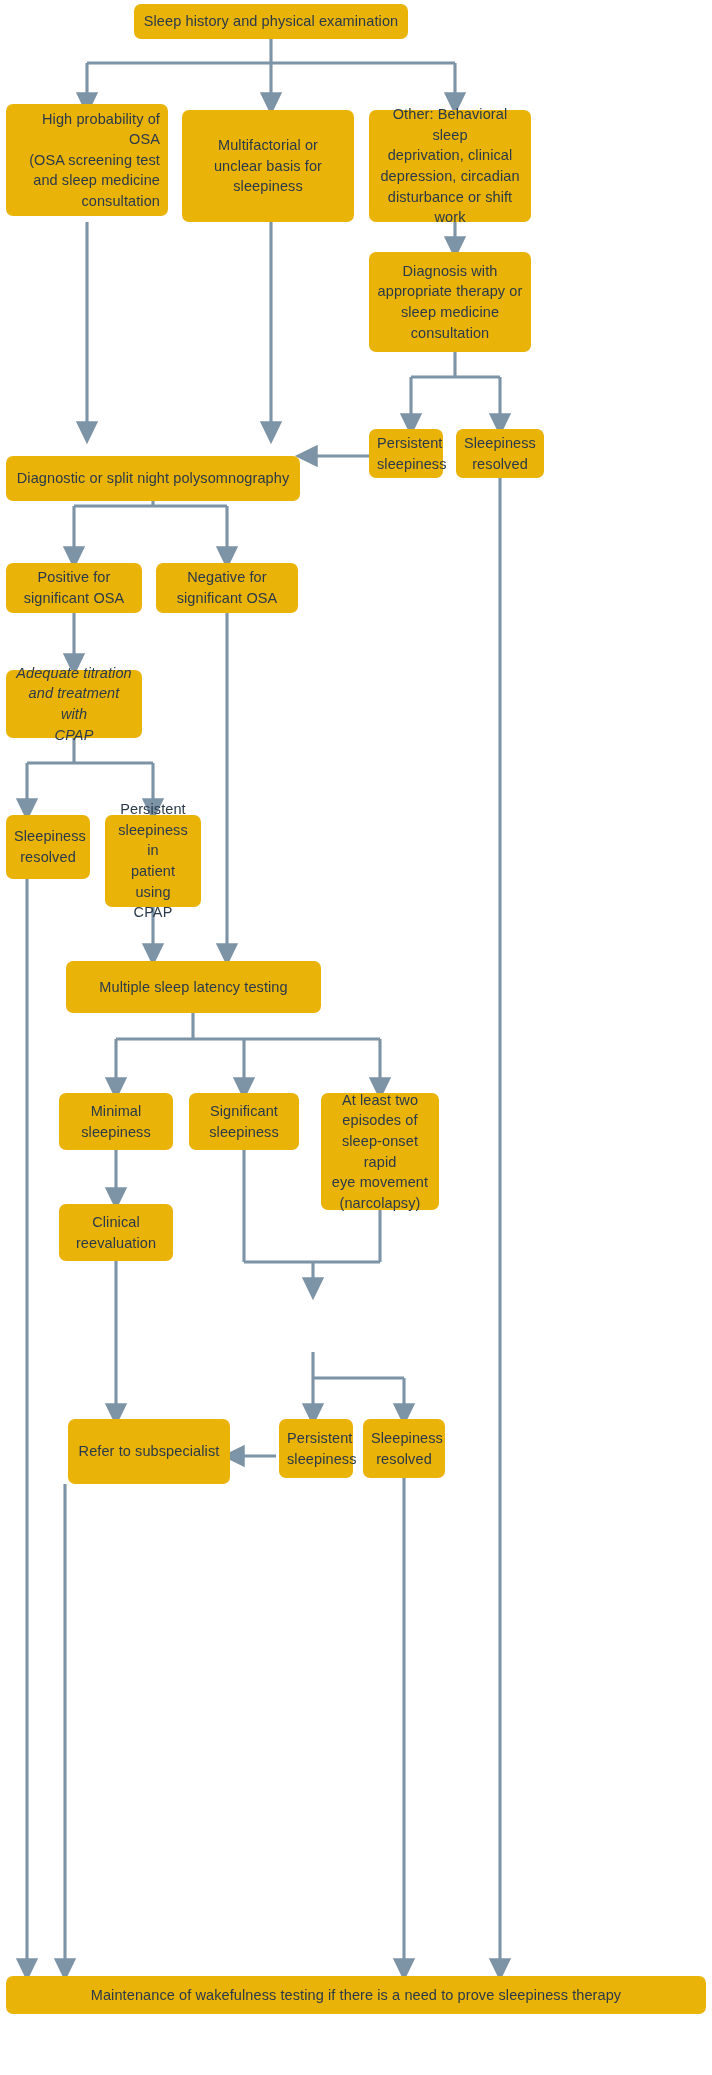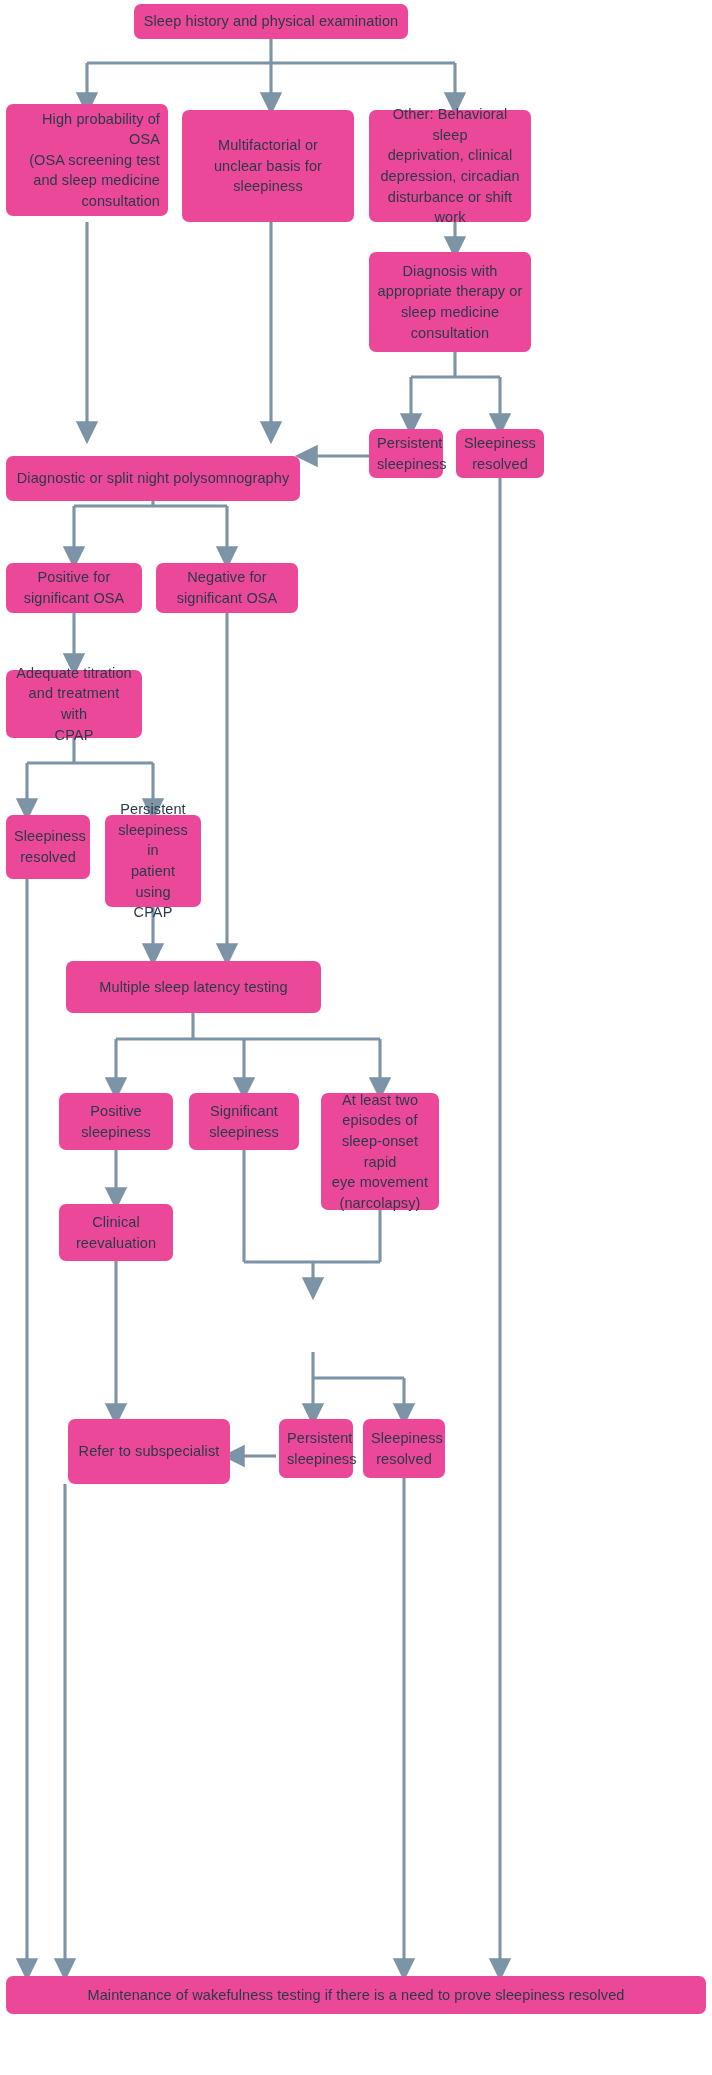--- a/index.html
+++ b/index.html
@@ -19,21 +19,21 @@
     position: absolute;
     left: 0;
     top: 0;
     width: 712px;
     height: 2075px;
     pointer-events: none;
   }
   .node {
     position: absolute;
     box-sizing: border-box;
-    background: #ec4899;
+    background: #eab308;
     border-radius: 7px;
     display: flex;
     align-items: center;
     justify-content: center;
     text-align: center;
     color: #2b3a4a;
     font-size: 14.5px;
     line-height: 1.42;
     padding: 6px 8px;
     letter-spacing: 0.1px;
@@ -174,21 +174,21 @@
   <div class="node" style="left:6px; top:563px; width:136px; height:50px;">
     <span class="node-label">Positive for
 significant OSA</span>
   </div>
 
   <div class="node" style="left:156px; top:563px; width:142px; height:50px;">
     <span class="node-label">Negative for
 significant OSA</span>
   </div>
 
-  <div class="node" style="left:6px; top:670px; width:136px; height:68px;">
+  <div class="node" style="left:6px; top:670px; width:136px; height:68px;font-style:italic;">
     <span class="node-label">Adequate titration
 and treatment with
 CPAP</span>
   </div>
 
   <div class="node" style="left:6px; top:815px; width:84px; height:64px;">
     <span class="node-label">Sleepiness
 resolved</span>
   </div>
 
@@ -197,21 +197,21 @@
 sleepiness in
 patient using
 CPAP</span>
   </div>
 
   <div class="node" style="left:66px; top:961px; width:255px; height:52px;">
     <span class="node-label">Multiple sleep latency testing</span>
   </div>
 
   <div class="node" style="left:59px; top:1093px; width:114px; height:57px;">
-    <span class="node-label">Positive
+    <span class="node-label">Minimal
 sleepiness</span>
   </div>
 
   <div class="node" style="left:189px; top:1093px; width:110px; height:57px;">
     <span class="node-label">Significant
 sleepiness</span>
   </div>
 
   <div class="node" style="left:321px; top:1093px; width:118px; height:117px;">
     <span class="node-label">At least two
@@ -235,16 +235,16 @@
     <span class="node-label">Persistent
 sleepiness</span>
   </div>
 
   <div class="node" style="left:363px; top:1419px; width:82px; height:59px;">
     <span class="node-label">Sleepiness
 resolved</span>
   </div>
 
   <div class="node" style="left:6px; top:1976px; width:700px; height:38px;">
-    <span class="node-label">Maintenance of wakefulness testing if there is a need to prove sleepiness resolved</span>
+    <span class="node-label">Maintenance of wakefulness testing if there is a need to prove sleepiness therapy</span>
   </div>
 
 </div>
 
 </body></html>

